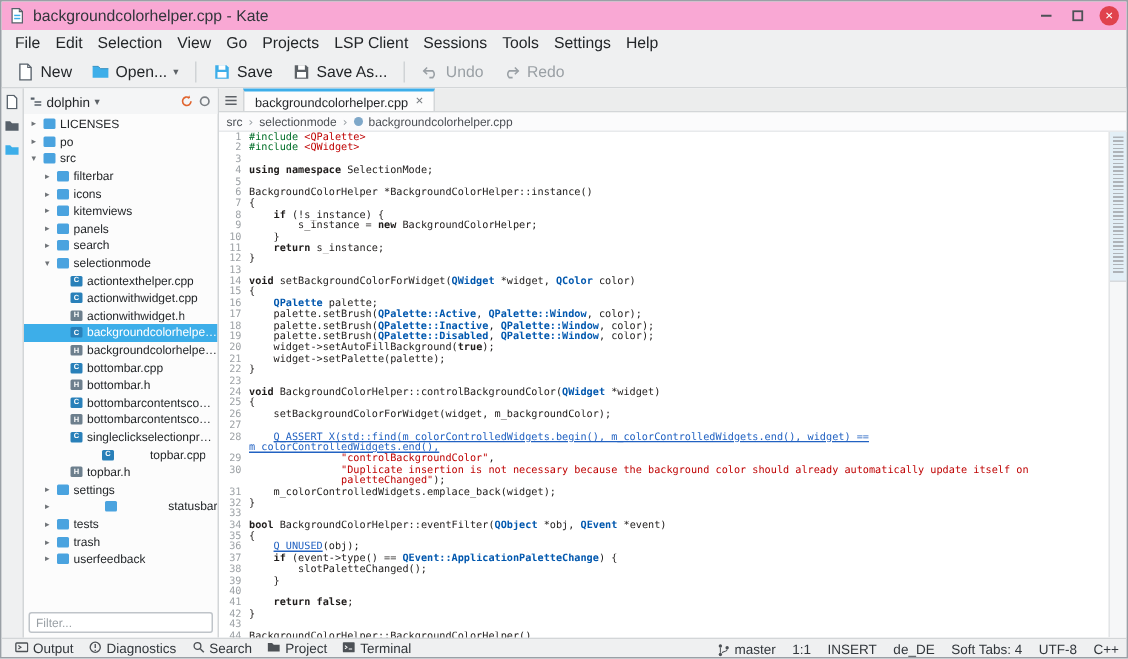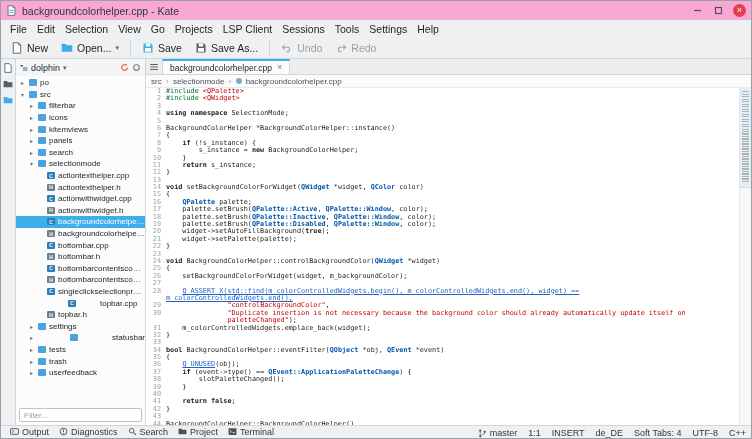--- a/index.html
+++ b/index.html
@@ -221,20 +221,25 @@
       <span>
           <svg width="9" height="9" viewBox="0 0 16 16">
             <circle cx="8" cy="8" r="5" fill="none" stroke="#7a7f84" stroke-width="2"></circle>
           </svg>
         </span>
     </div>
     <div class="tree">
         <div class="tree-row" style="padding-left: 3px;">
           <span class="tarrow">▸</span>
           <span class="ticon folder"></span>
+          <span class="tlabel">LICENSES</span>
+        </div>
+        <div class="tree-row" style="padding-left: 3px;">
+          <span class="tarrow">▸</span>
+          <span class="ticon folder"></span>
           <span class="tlabel">po</span>
         </div>
         <div class="tree-row" style="padding-left: 3px;">
           <span class="tarrow">▾</span>
           <span class="ticon folder"></span>
           <span class="tlabel">src</span>
         </div>
         <div class="tree-row" style="padding-left: 12px;">
           <span class="tarrow">▸</span>
           <span class="ticon folder"></span>
@@ -262,25 +267,20 @@
         </div>
         <div class="tree-row" style="padding-left: 12px;">
           <span class="tarrow">▾</span>
           <span class="ticon folder"></span>
           <span class="tlabel">selectionmode</span>
         </div>
         <div class="tree-row" style="padding-left: 21px;">
           <span class="tarrow"></span>
           <span class="ticon cpp">C</span>
           <span class="tlabel">actiontexthelper.cpp</span>
-        </div>
-        <div class="tree-row" style="padding-left: 21px;">
-          <span class="tarrow"></span>
-          <span class="ticon h">H</span>
-          <span class="tlabel">actiontexthelper.h</span>
         </div>
         <div class="tree-row" style="padding-left: 21px;">
           <span class="tarrow"></span>
           <span class="ticon cpp">C</span>
           <span class="tlabel">actionwithwidget.cpp</span>
         </div>
         <div class="tree-row" style="padding-left: 21px;">
           <span class="tarrow"></span>
           <span class="ticon h">H</span>
           <span class="tlabel">actionwithwidget.h</span>

